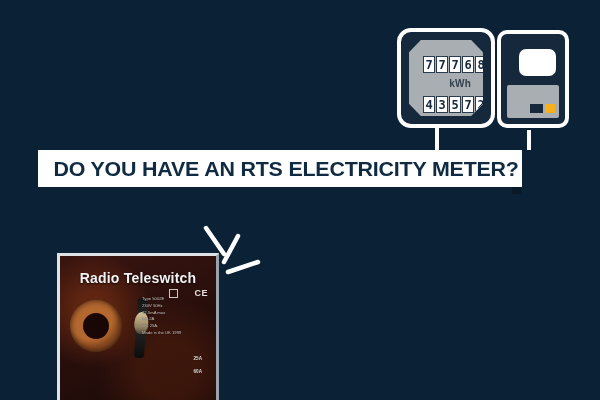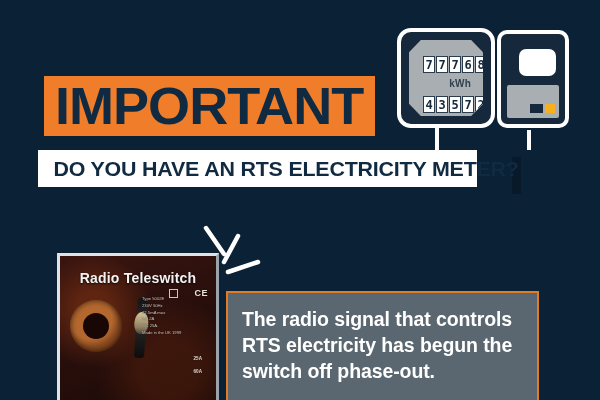--- a/index.html
+++ b/index.html
@@ -21,21 +21,21 @@
   .important-text{
     color:#102a42;
     font-size:52px;font-weight:bold;
     letter-spacing:-1px;
     line-height:1;
     font-family:"Liberation Sans", sans-serif;
     transform:scaleX(1.04);
     white-space:nowrap;
   }
   .subtitle-bar{
-    position:absolute;left:38px;top:150px;width:439px;height:37px;
+    position:absolute;left:38px;top:150px;width:484px;height:37px;
     background:#ffffff;
     display:flex;align-items:center;
     z-index:7;
   }
   .subtitle-text{
     color:#102a42;
     font-size:21px;font-weight:bold;
     letter-spacing:-0.2px;
     margin-left:20px;
     white-space:nowrap;
@@ -234,23 +234,20 @@
   </div>
 
   <div class="meter-smart">
     <div class="smart-screen"></div>
     <div class="smart-base">
       <div class="smart-led-dark"></div>
       <div class="smart-led-amber"></div>
     </div>
   </div>
 
-  <div class="important-banner">
-    <div class="important-text">IMPORTANT</div>
-  </div>
   <div class="subtitle-shadow"></div>
   <div class="subtitle-bar">
     <div class="subtitle-text">DO YOU HAVE AN RTS ELECTRICITY METER?</div>
   </div>
 
   <svg class="burst" viewBox="0 0 70 60">
     <line x1="10" y1="6" x2="28" y2="32" stroke="#ffffff" stroke-width="4.5" stroke-linecap="round"></line>
     <line x1="42" y1="14" x2="28" y2="40" stroke="#ffffff" stroke-width="4.5" stroke-linecap="round"></line>
     <line x1="62" y1="40" x2="32" y2="50" stroke="#ffffff" stroke-width="4.5" stroke-linecap="round"></line>
   </svg>
@@ -268,17 +265,14 @@
       <div>Made in the UK 1999</div>
     </div>
     <div class="photo-marks">
       <span class="mark-box"></span>
       <span class="mark-ce">CE</span>
     </div>
     <div class="rating rating-a">25A</div>
     <div class="rating rating-b">60A</div>
   </div>
 
-  <div class="callout">
-    <div class="callout-text">The radio signal that controls RTS electricity has begun the switch off phase-out.</div>
-  </div>
 
 </div>
 
 </body></html>

